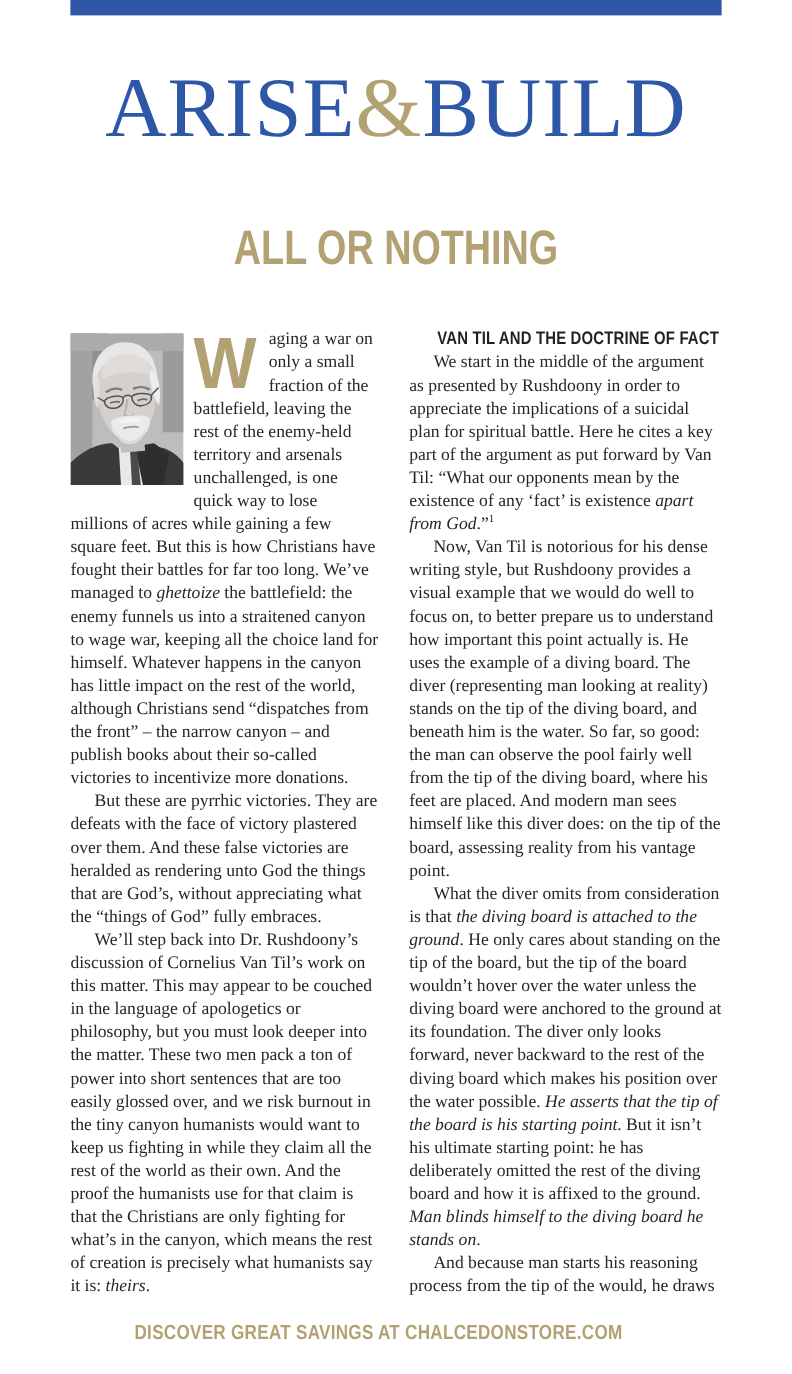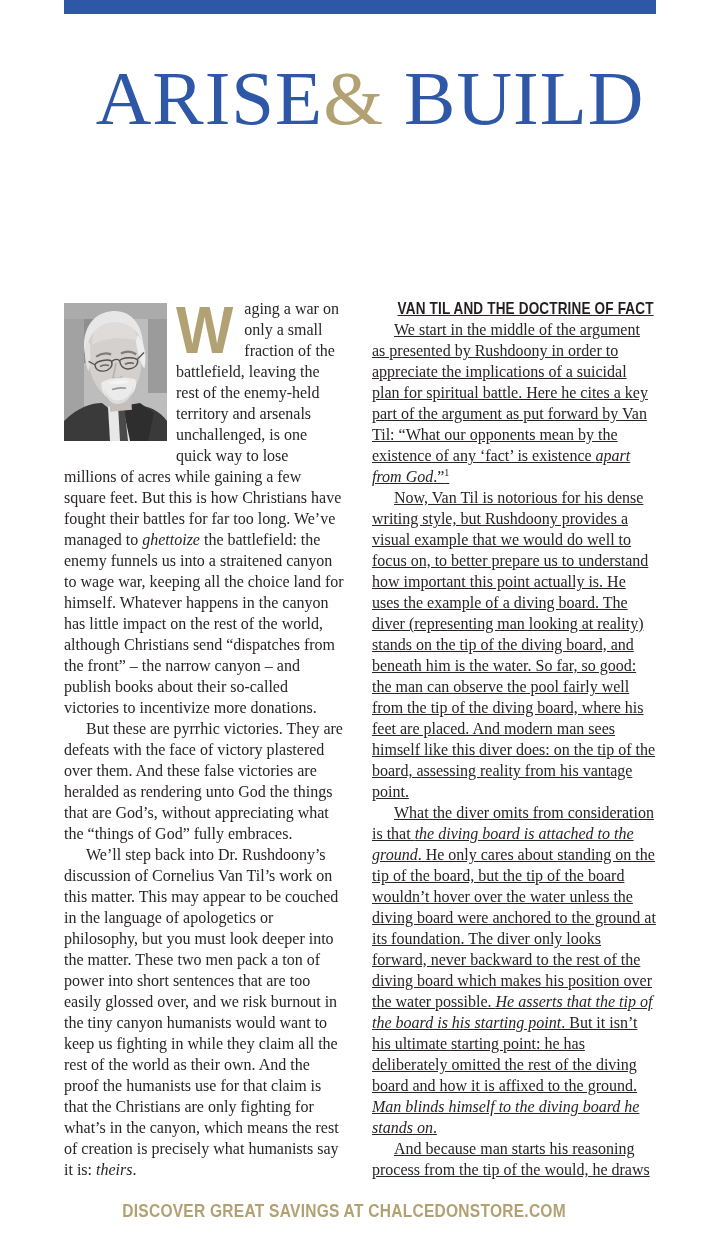--- a/index.html
+++ b/index.html
@@ -10,21 +10,21 @@
   }
   .page { position:relative; width:720px; height:1249px; }
 
   
   .top-bar { position:absolute; left:64px; top:0; width:592px; height:14px; background:#2e57a7; }
 
   
   .masthead { position:absolute; left:64px; top:48px; width:592px; text-align:center;
     font-family:"Liberation Serif", serif; font-size:77px; line-height:100px;
     letter-spacing:1px; white-space:nowrap; }
-  .masthead .blue { color:#2e57a7;margin-left:20px; }
+  .masthead .blue { color:#2e57a7; }
   .masthead .tan  { color:#b2a172; }
 
   .subtitle { position:absolute; left:64px; top:160px; width:592px; text-align:center;
     font-family:"Liberation Sans", sans-serif; font-variant:small-caps;
     font-size:17.5px; color:#2e57a7; letter-spacing:0.2px; white-space:nowrap; }
   .subtitle sup { font-size:8px; vertical-align:super; }
   .subtitle .sep { color:#8ba1cf; padding:0 4px; }
 
   
   .title-wrap { position:absolute; left:64px; top:204px; width:592px; text-align:center; }
@@ -32,21 +32,21 @@
     font-weight:bold; font-size:44px; line-height:44px; color:#b2a172;
     transform:scaleX(0.78); transform-origin:center; letter-spacing:0px; white-space:nowrap; }
   .byline-wrap { position:absolute; left:64px; top:253px; width:592px; text-align:center; }
   .article-byline { display:inline-block; font-family:"Liberation Sans", sans-serif;
     font-weight:bold; font-size:15.5px; line-height:16px; color:#231f20;
     transform:scaleX(0.84); transform-origin:center; letter-spacing:0.4px; white-space:nowrap; }
 
   
   .columns { position:absolute; left:64px; top:298px; width:592px; display:flex; }
   .column { width:284px; }
-  .column + .column { margin-left:28px;text-decoration:underline; }
+  .column + .column { margin-left:28px; }
   .para { font-size:16px; line-height:21px; text-indent:22px; text-align:left; hyphens:auto; }
   .para.no-indent { text-indent:0; }
   .para i { font-style:italic; }
   .para sup { font-size:10px; line-height:0; vertical-align:super; }
 
   .author-photo { float:left; width:103px; height:138px; margin:5px 9px 5px 0; overflow:hidden; }
   .author-photo svg { display:block; width:103px; height:138px; }
 
   .dropcap { float:left; font-family:"Liberation Sans", sans-serif; font-weight:bold;
     color:#b2a172; font-size:66px; line-height:56px; padding:4px 6px 0 0;
@@ -67,20 +67,23 @@
 
 <div class="page">
 
   <div class="top-bar"></div>
 
   <div class="masthead">
     <span class="blue">ARISE</span><span class="tan">&amp;</span><span class="blue">BUILD</span>
   </div>
 
 
+  <div class="title-wrap">
+    <span class="article-title">ALL OR NOTHING</span>
+  </div>
 
   <div class="columns">
 
     <div class="column" id="col-left">
       <div class="author-photo">
         <svg viewBox="0 0 103 138" xmlns="http://www.w3.org/2000/svg">
           <rect x="0" y="0" width="103" height="138" fill="#bdbdbd"></rect>
           <rect x="0" y="0" width="34" height="60" fill="#8f8f8f"></rect>
           <rect x="0" y="0" width="20" height="138" fill="#a2a2a2"></rect>
           <rect x="84" y="0" width="19" height="90" fill="#9b9b9b"></rect>

